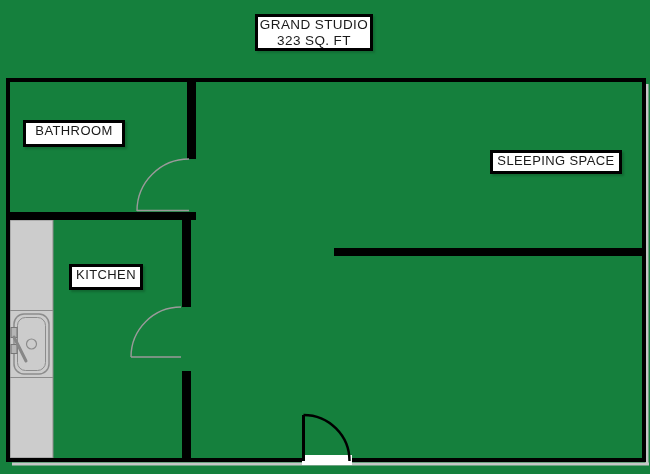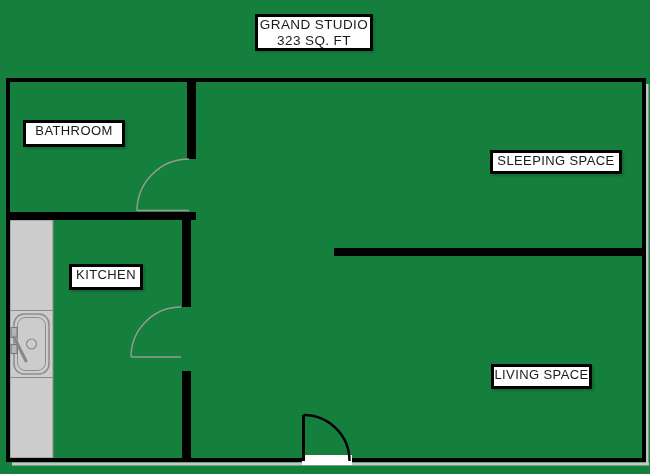--- a/index.html
+++ b/index.html
@@ -104,17 +104,14 @@
 
   <div class="label-box" id="label-bathroom">
     <span>BATHROOM</span>
   </div>
   <div class="label-box" id="label-kitchen">
     <span>KITCHEN</span>
   </div>
   <div class="label-box" id="label-sleeping">
     <span>SLEEPING SPACE</span>
   </div>
-  <div class="label-box" id="label-living">
-    <span>LIVING SPACE</span>
-  </div>
 
 </div>
 
 </body></html>

